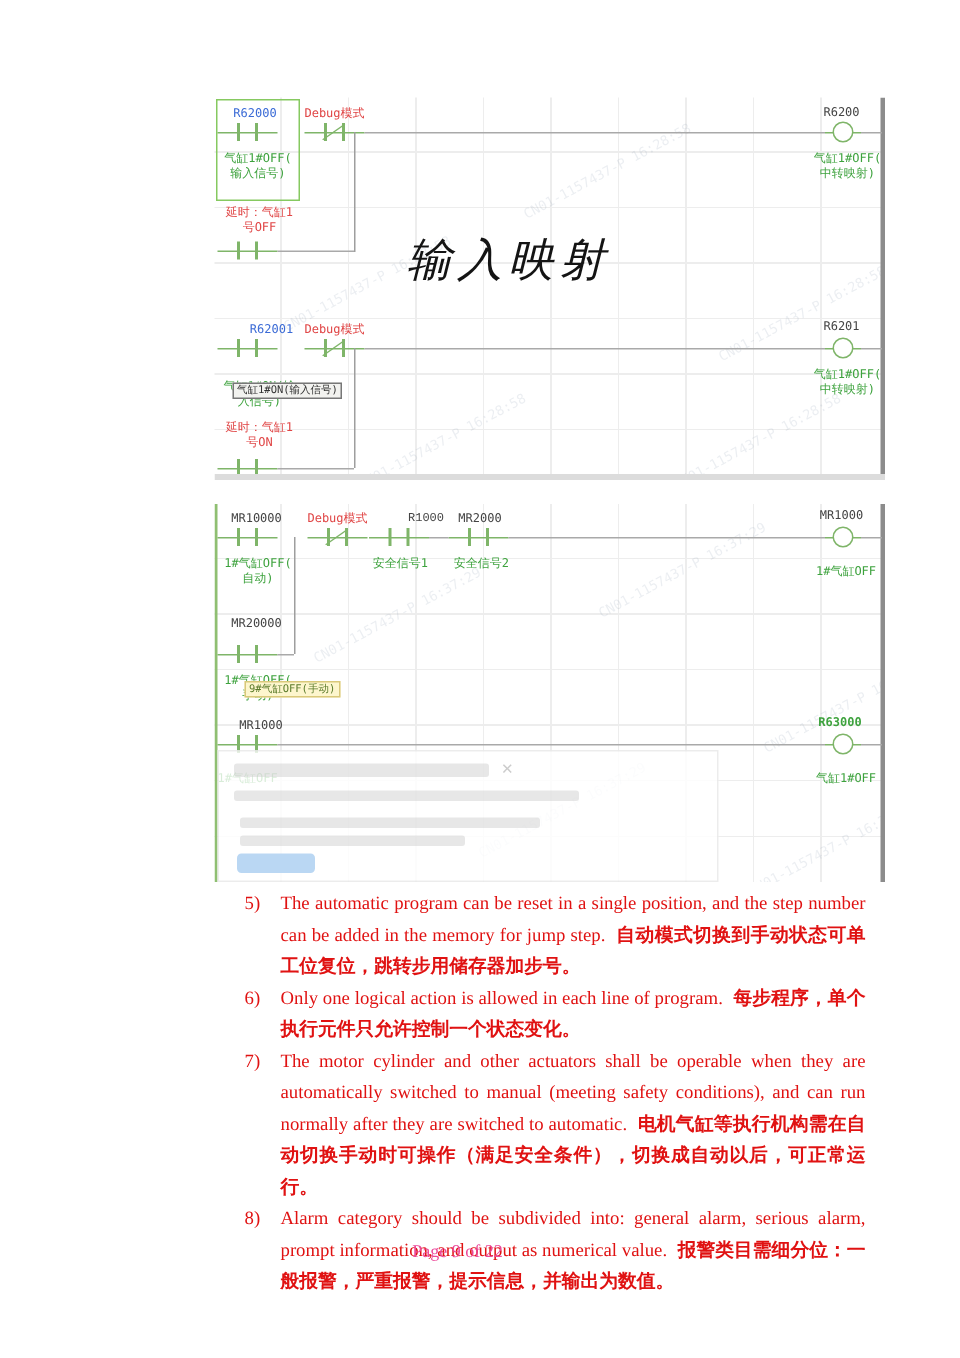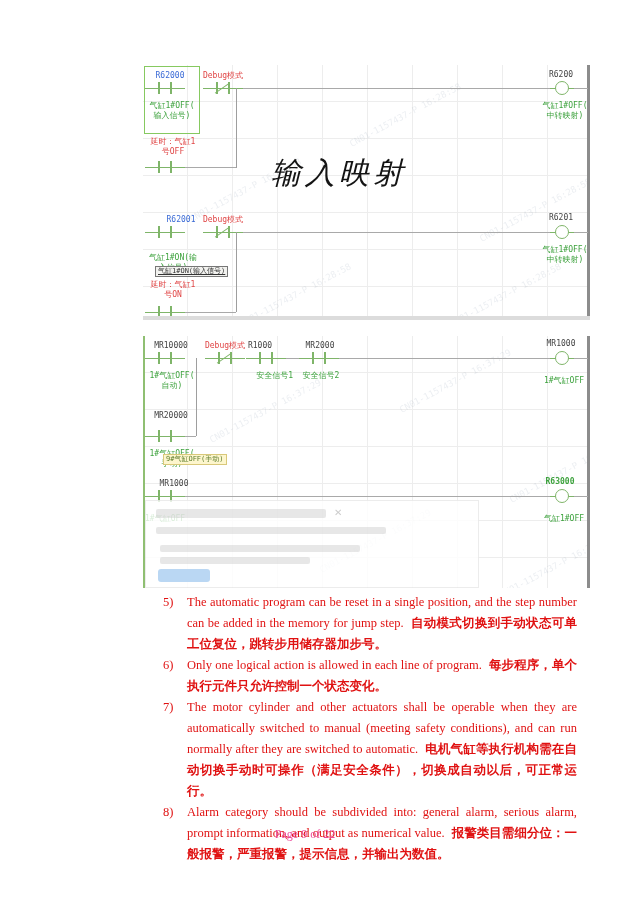--- a/index.html
+++ b/index.html
@@ -97,21 +97,21 @@
 
     <div class="bigtitle" style="left:128px;top:88px;">输入映射</div>
 
     <div class="lbl nm-blue" style="left:15px;top:150px;width:46px;">R62001</div>
     <div class="contact" style="left:2px;top:160px;">
         <span class="bar b1"></span>
         <span class="bar b2"></span>
       </div>
     <div class="lbl cmt" style="left:2px;top:188px;width:56px;">气缸1#ON(输
 入信号)</div>
-    <div class="tip" style="left:12px;top:201px;text-decoration:underline;">气缸1#ON(输入信号)</div>
+    <div class="tip" style="left:12px;top:190px;">气缸1#ON(输入信号)</div>
     <div class="lbl nm-red" style="left:56px;top:150px;width:48px;">Debug模式</div>
     <div class="contact nc" style="left:60px;top:160px;">
         <span class="bar b1"></span>
         <span class="bar b2"></span>
       </div>
     <div class="wire-h" style="left:100px;top:167px;width:307px;"></div>
     <div class="wire-h" style="left:431px;top:167px;width:14px;"></div>
     <div class="lbl nm-dark" style="left:395px;top:148px;width:46px;">R6201</div>
     <div class="coil" style="left:407px;top:160px;"></div>
     <div class="lbl cmt" style="left:396px;top:180px;width:52px;">气缸1#OFF(
@@ -143,26 +143,26 @@
         <span class="bar b1"></span>
         <span class="bar b2"></span>
       </div>
     <div class="lbl cmt" style="left:2px;top:35px;width:54px;">1#气缸OFF(
 自动)</div>
     <div class="lbl nm-red" style="left:58px;top:5px;width:48px;">Debug模式</div>
     <div class="contact nc" style="left:62px;top:15px;">
         <span class="bar b1"></span>
         <span class="bar b2"></span>
       </div>
-    <div class="lbl nm-dark" style="left:96px;top:5px;width:42px;">R1000</div>
+    <div class="lbl nm-dark" style="left:120px;top:5px;width:42px;font-family:Liberation Mono, monospace;">R1000</div>
     <div class="contact" style="left:103px;top:15px;">
         <span class="bar b1"></span>
         <span class="bar b2"></span>
       </div>
-    <div class="lbl cmt" style="left:98px;top:35px;width:52px;text-align:right;">安全信号1</div>
+    <div class="lbl cmt" style="left:98px;top:35px;width:52px;">安全信号1</div>
     <div class="lbl nm-dark" style="left:154px;top:5px;width:46px;">MR2000</div>
     <div class="contact" style="left:156px;top:15px;">
         <span class="bar b1"></span>
         <span class="bar b2"></span>
       </div>
     <div class="lbl cmt" style="left:152px;top:35px;width:52px;">安全信号2</div>
     <div class="wire-h" style="left:143px;top:22px;width:13px;"></div>
     <div class="wire-h" style="left:196px;top:22px;width:211px;"></div>
     <div class="wire-h" style="left:431px;top:22px;width:14px;"></div>
     <div class="lbl nm-dark" style="left:395px;top:3px;width:46px;">MR1000</div>

